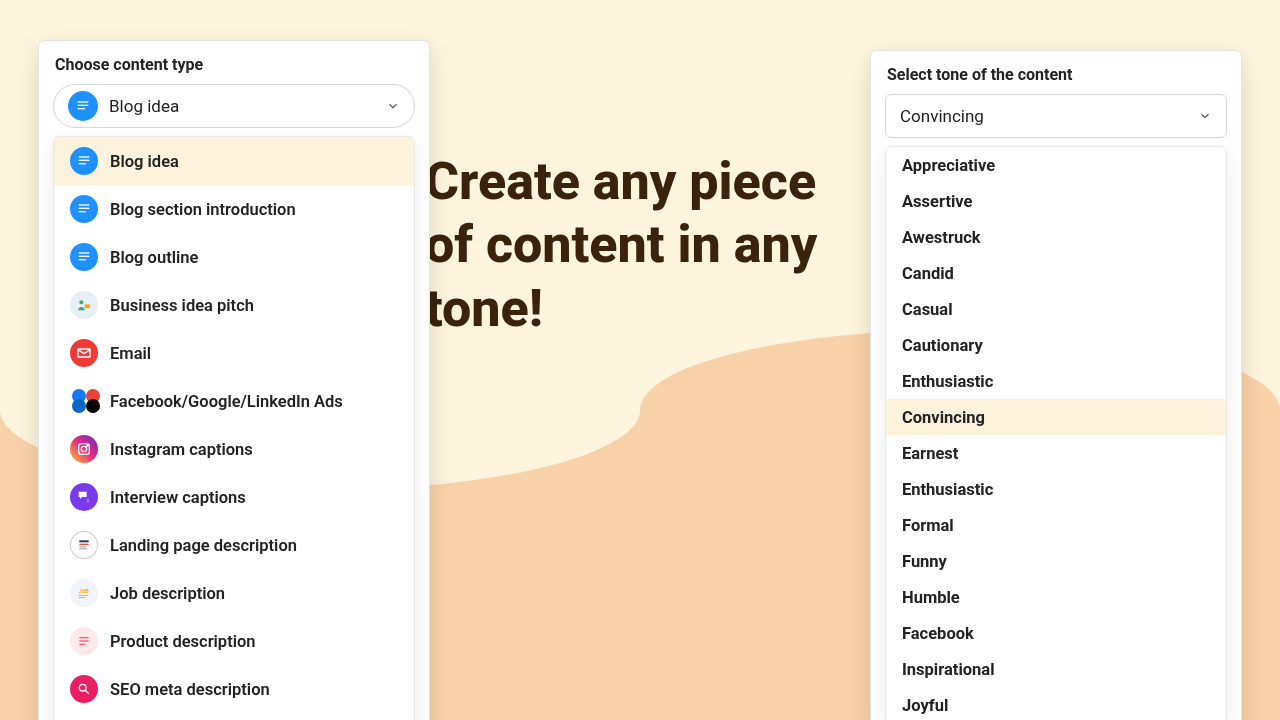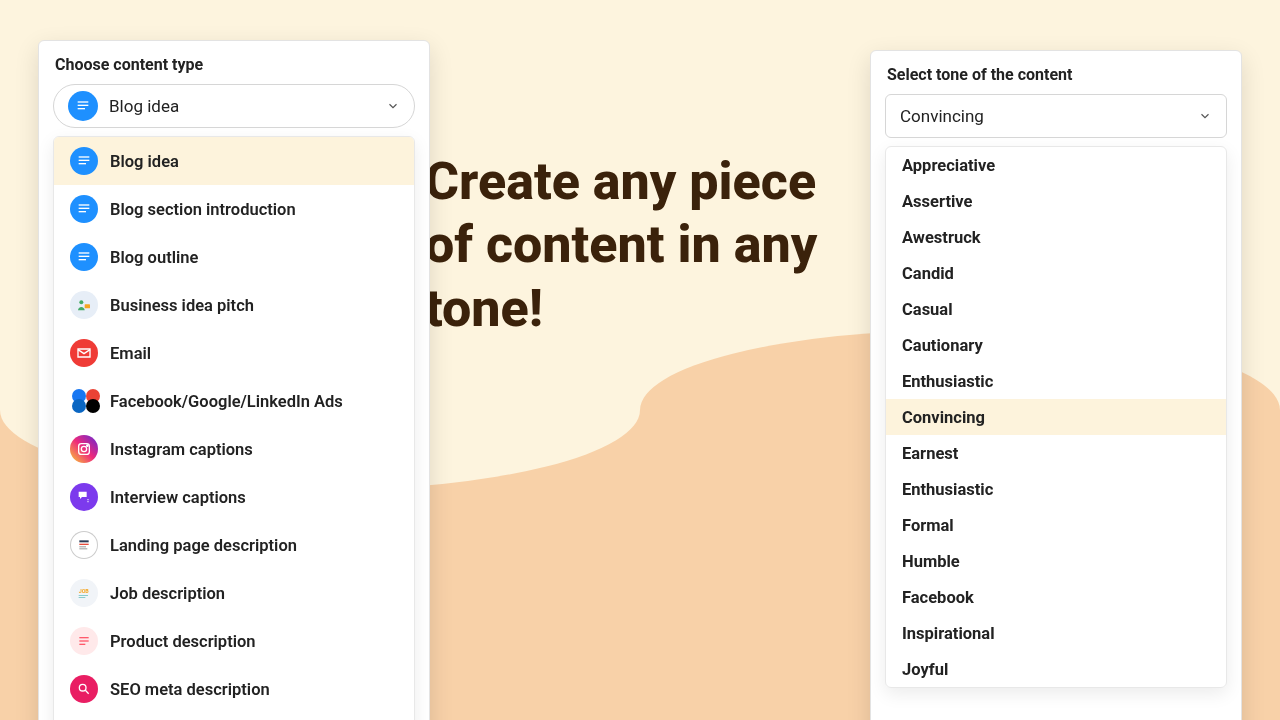--- a/index.html
+++ b/index.html
@@ -213,20 +213,23 @@
       <div class="item plain">
         <span>Earnest</span>
       </div>
       <div class="item plain">
         <span>Enthusiastic</span>
       </div>
       <div class="item plain">
         <span>Formal</span>
       </div>
       <div class="item plain">
+        <span>Funny</span>
+      </div>
+      <div class="item plain">
         <span>Humble</span>
       </div>
       <div class="item plain">
         <span>Facebook</span>
       </div>
       <div class="item plain">
         <span>Inspirational</span>
       </div>
       <div class="item plain">
         <span>Joyful</span>

